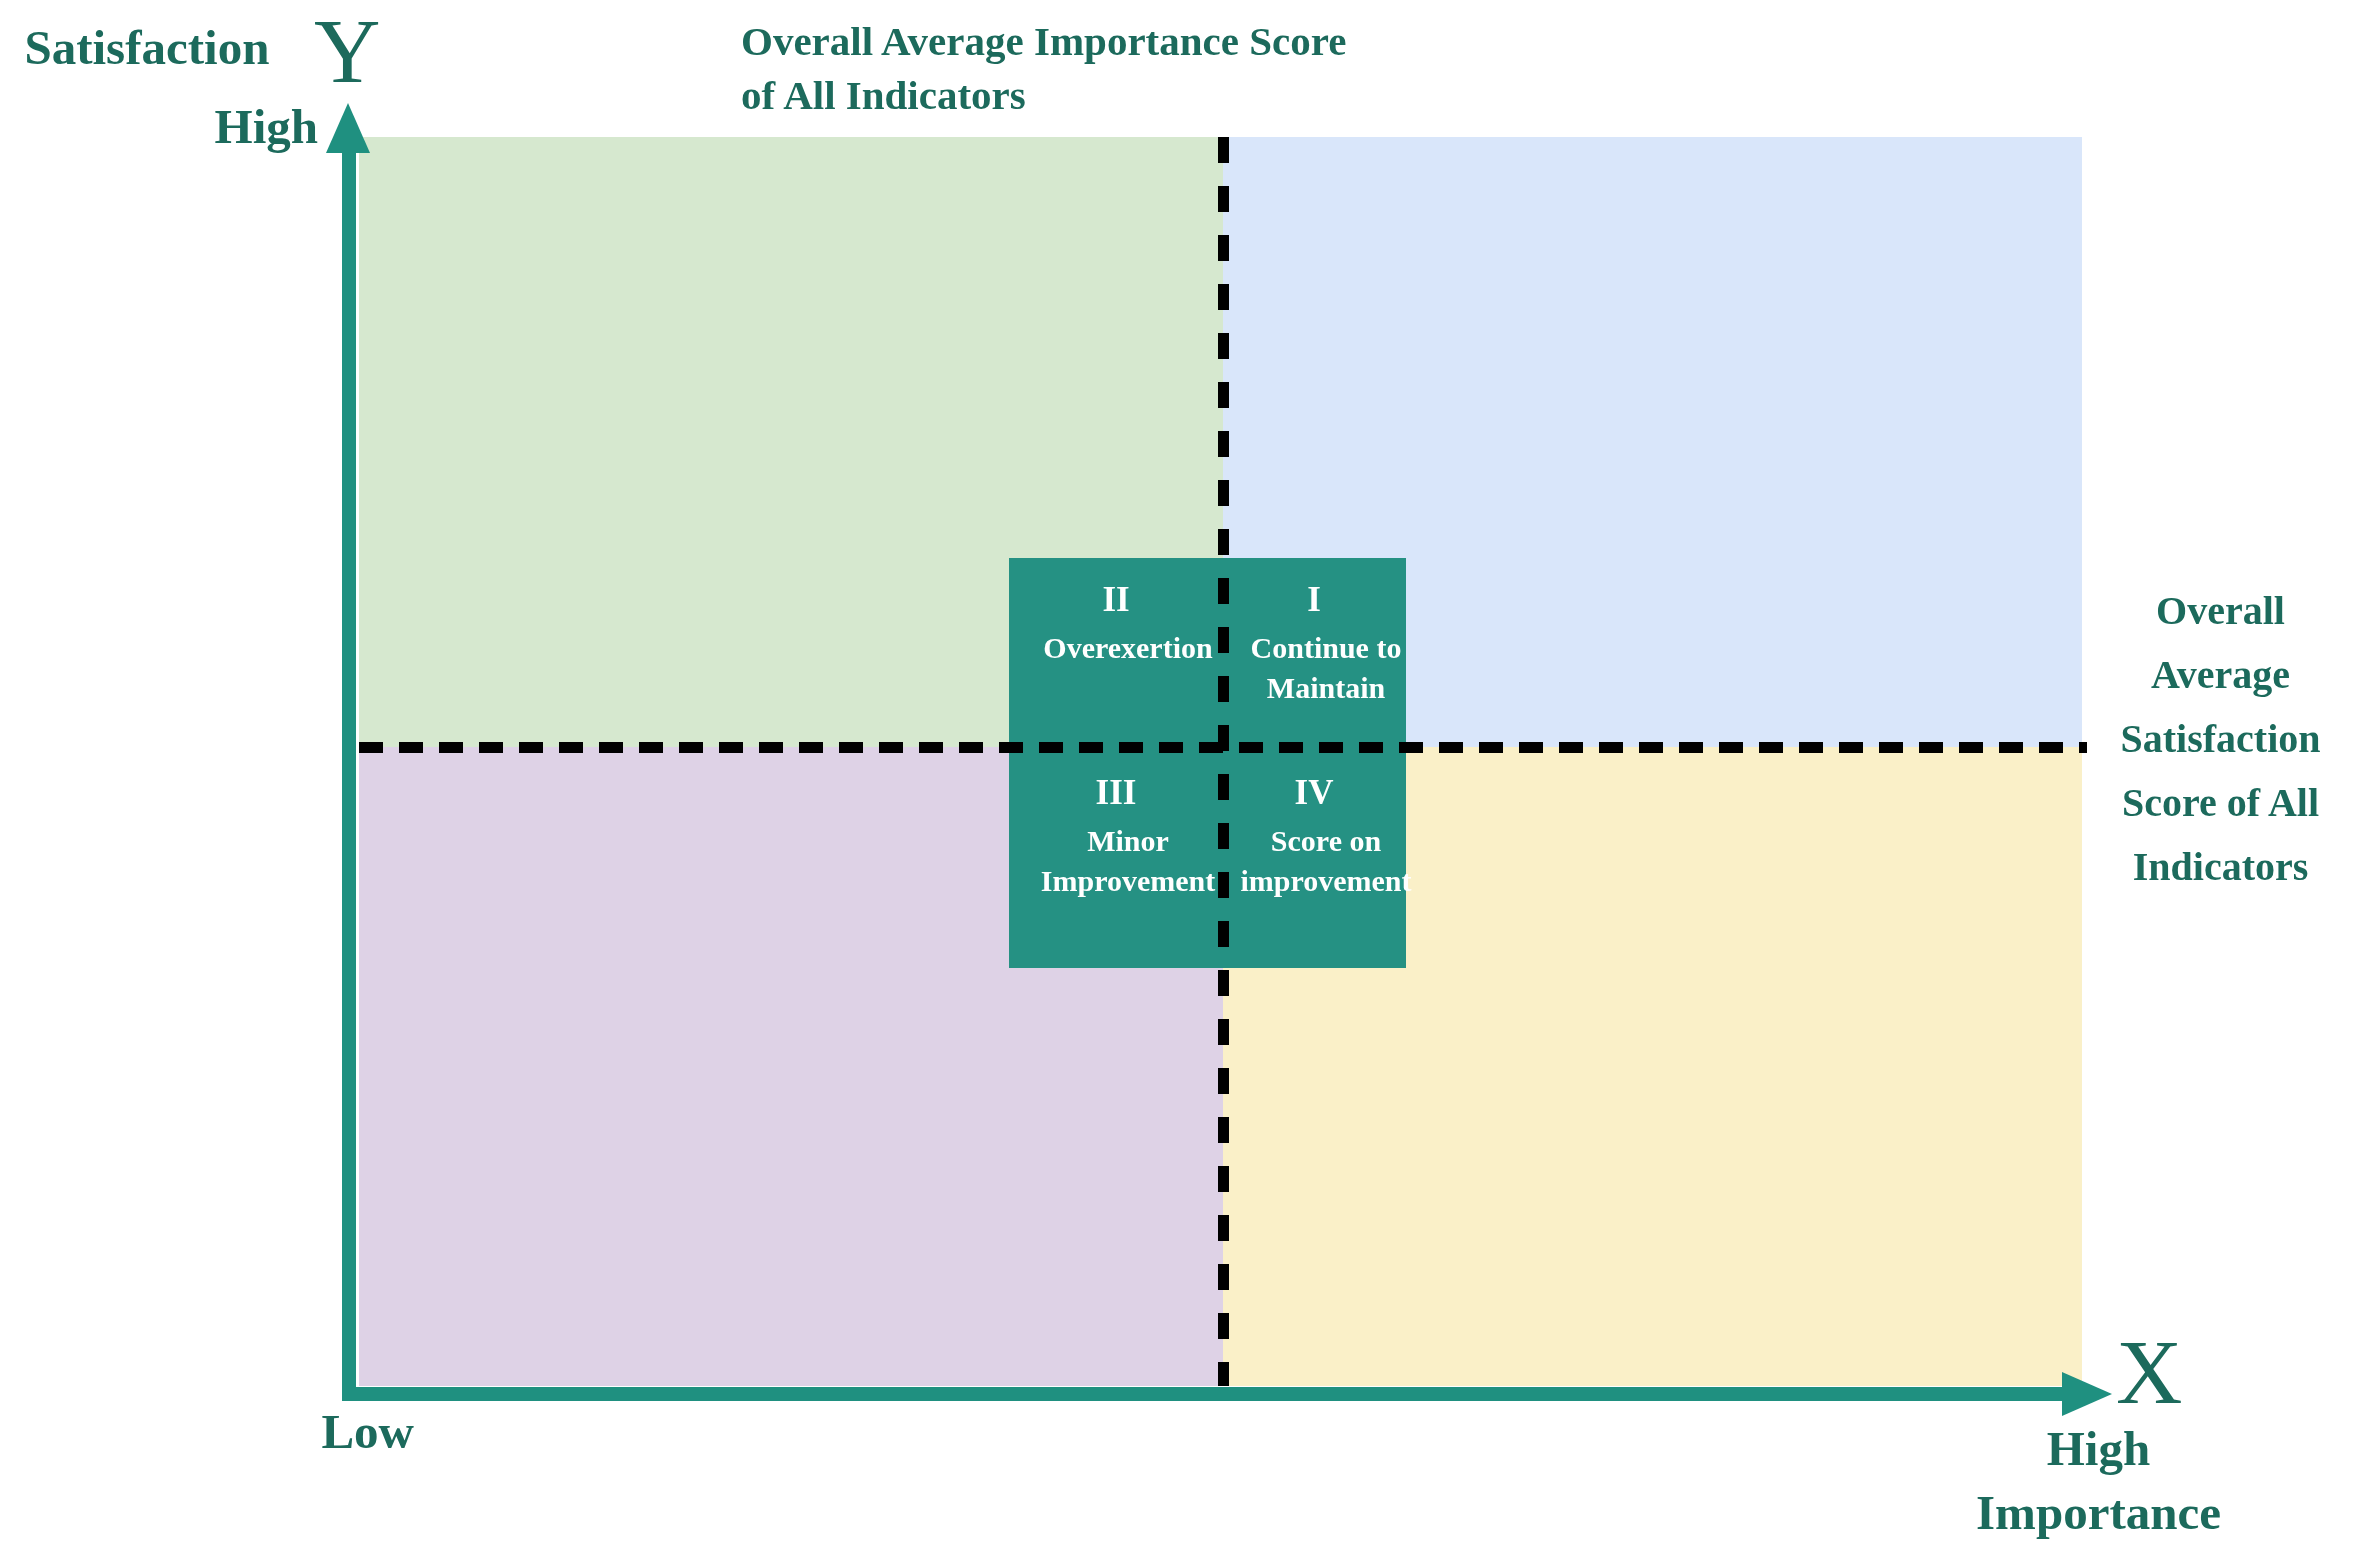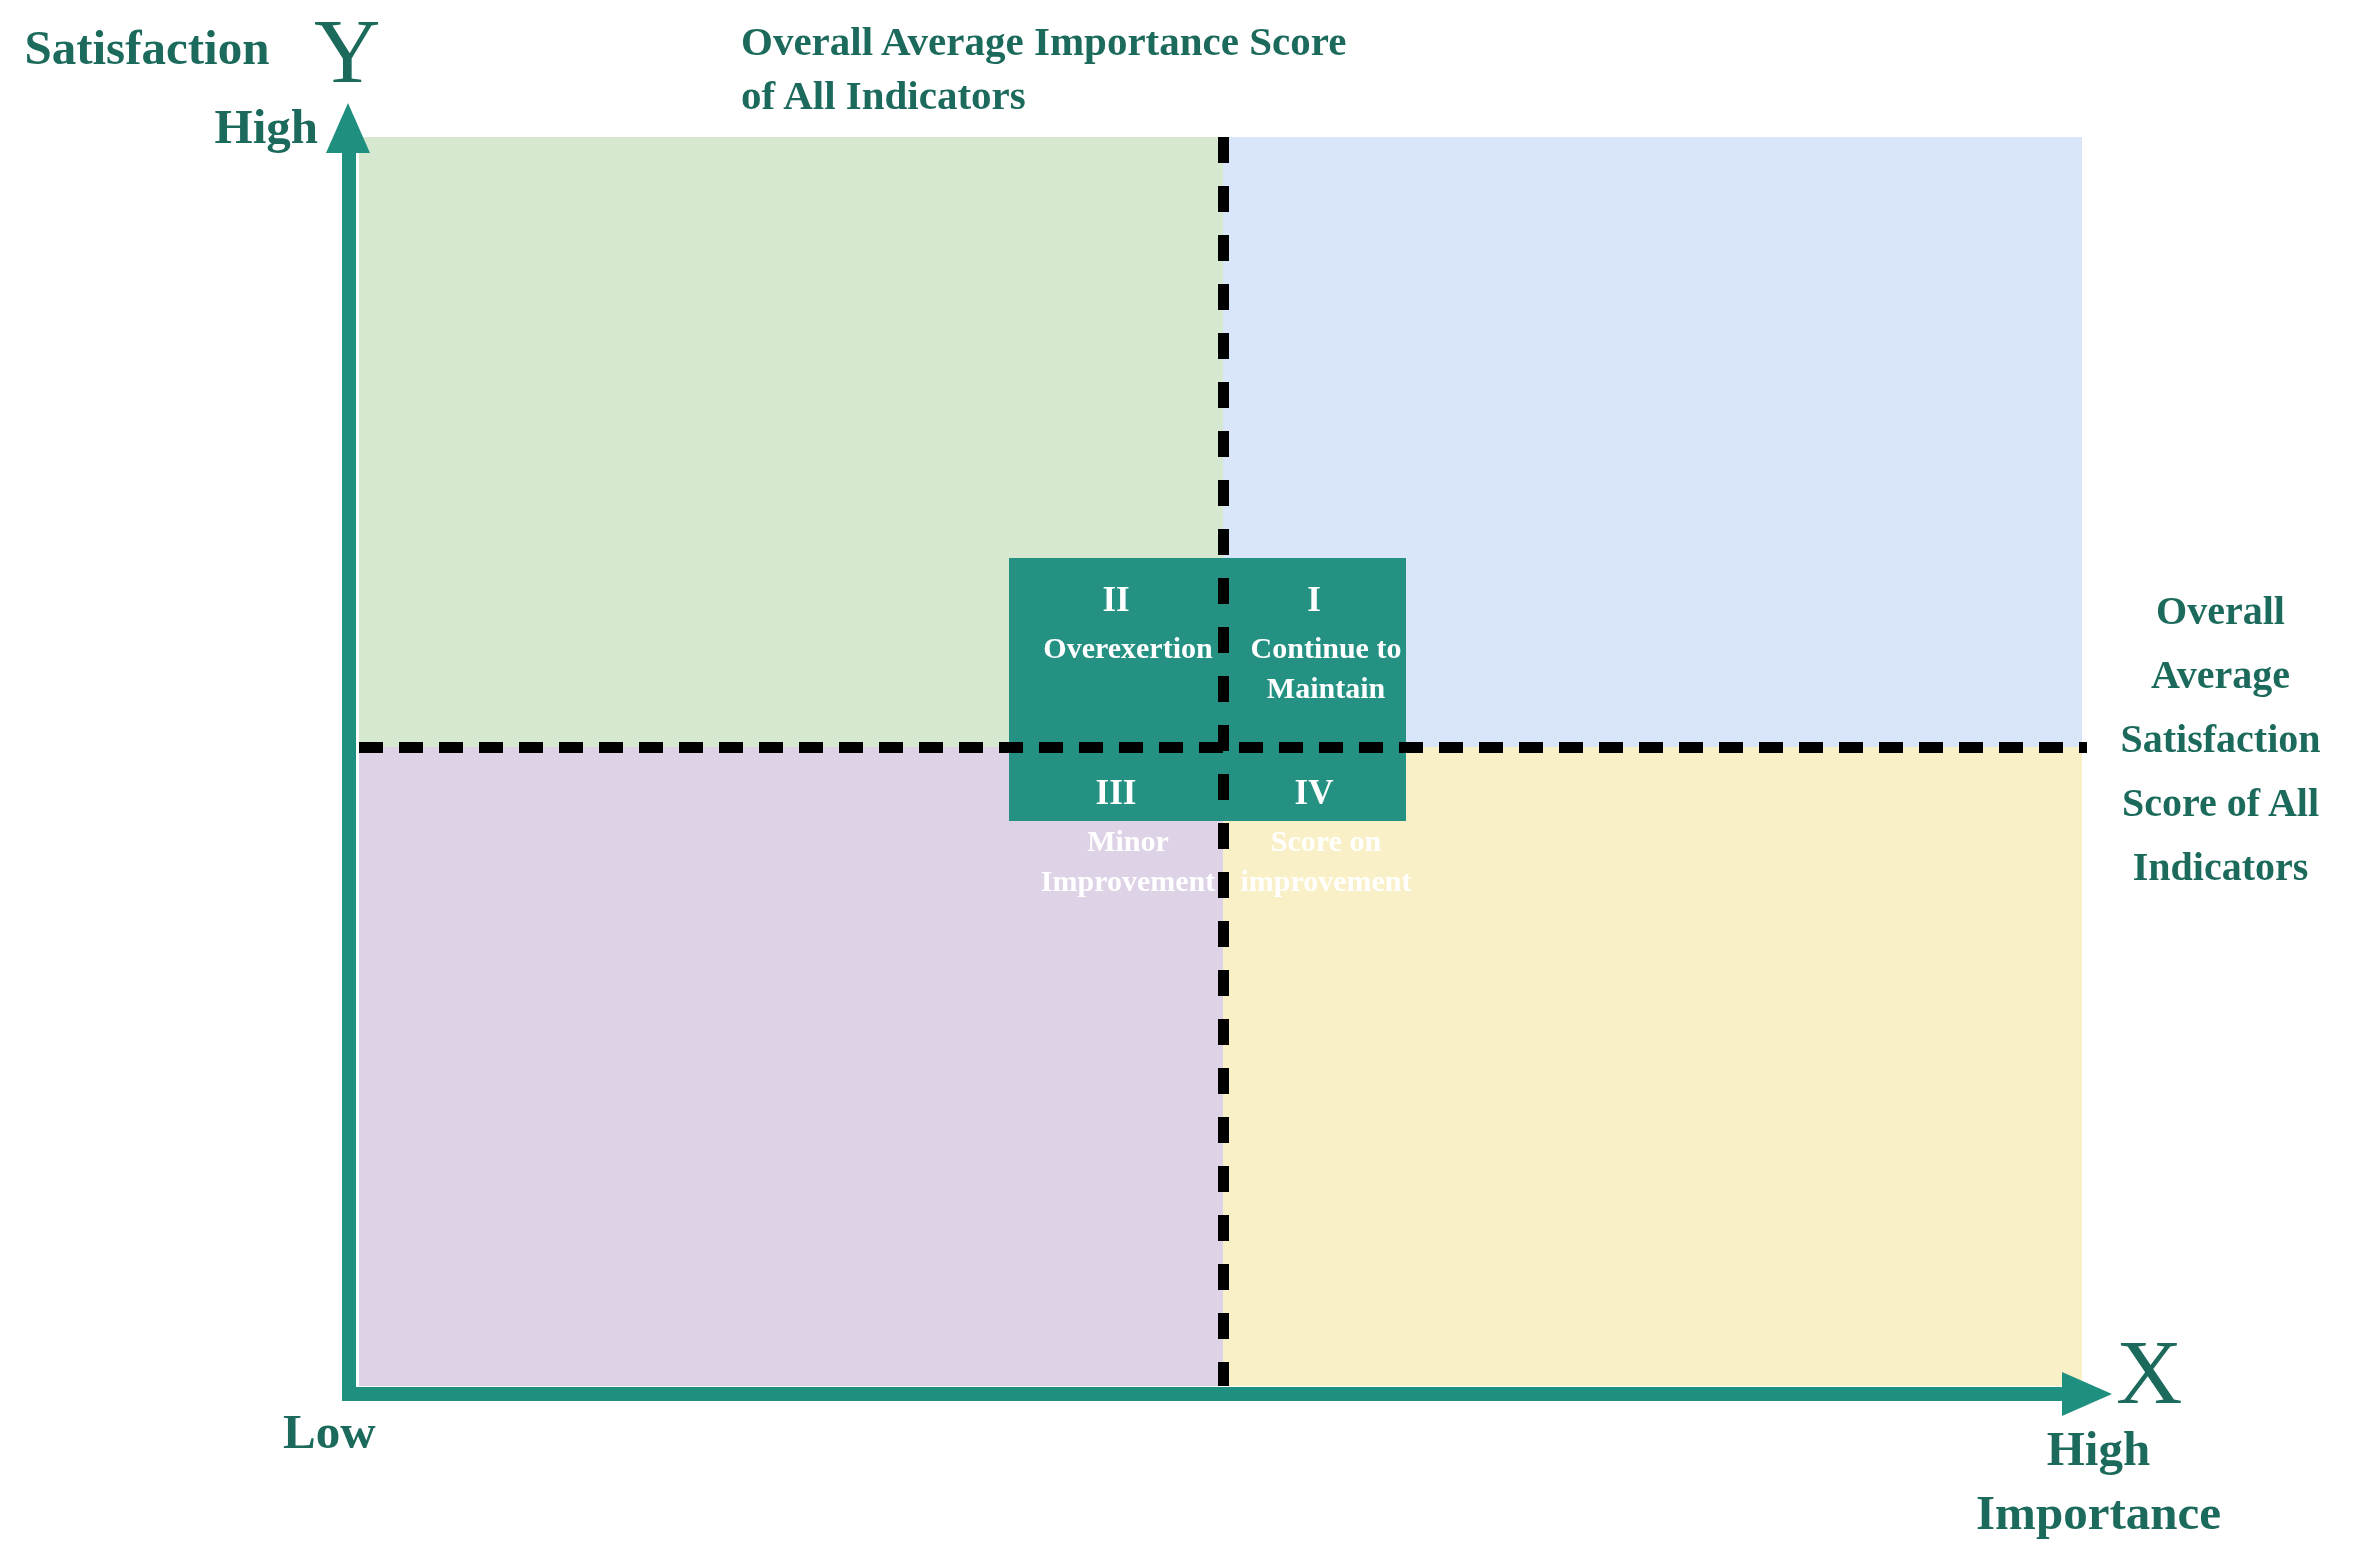--- a/index.html
+++ b/index.html
@@ -20,21 +20,21 @@
   .quad { position: absolute; }
   .q-green  { left: 359px;  top: 137px; width: 864px; height: 610px; background: var(--quadrant_green); }
   .q-blue   { left: 1223px; top: 137px; width: 859px; height: 610px; background: var(--quadrant_blue); }
   .q-purple { left: 359px;  top: 747px; width: 864px; height: 639px; background: var(--quadrant_purple); }
   .q-yellow { left: 1223px; top: 747px; width: 859px; height: 639px; background: var(--quadrant_yellow); }
 
   
   .center-box {
     position: absolute;
     left: 1009px; top: 558px;
-    width: 397px; height: 263px;
+    width: 397px; height: 410px;
     background: var(--box_teal);
     display: grid;
     grid-template-columns: 214px 182px;
     grid-template-rows: 189px 184px;
     z-index: 2;
   }
   .cell {
     display: flex;
     flex-direction: column;
     align-items: center;
@@ -101,21 +101,21 @@
   
   .lbl {
     position: absolute;
     color: var(--label_text);
     font-weight: bold;
     z-index: 5;
   }
   .satisfaction-label { left: 24.4px; top: 21px; font-size: 49px; line-height: 1.1; }
   .y-letter { left: 314px; top: 5.2px; font-size: 92px; font-weight: normal; line-height: 1; }
   .high-y { left: 174px; top: 98px; width: 144px; text-align: right; font-size: 49px; }
-  .low-label { left: 283px; top: 1403px; width: 131px; text-align: left; font-size: 49px; }
+  .low-label { left: 283px; top: 1403px; width: 131px; text-align: right; font-size: 49px; }
   .top-title { left: 741px; top: 14px; width: 959px; font-size: 41px; line-height: 54px; }
   .right-label { left: 2090px; top: 579px; width: 261px; text-align: center; font-size: 40px; line-height: 64px; }
   .x-letter { left: 2116px; top: 1326px; font-size: 92px; font-weight: normal; line-height: 1; }
   .x-axis-caption { left: 1948px; top: 1417px; width: 301px; text-align: center; font-size: 49px; line-height: 64px; }
 </style>
 </head>
 <body>
 
 <div class="canvas">
 

